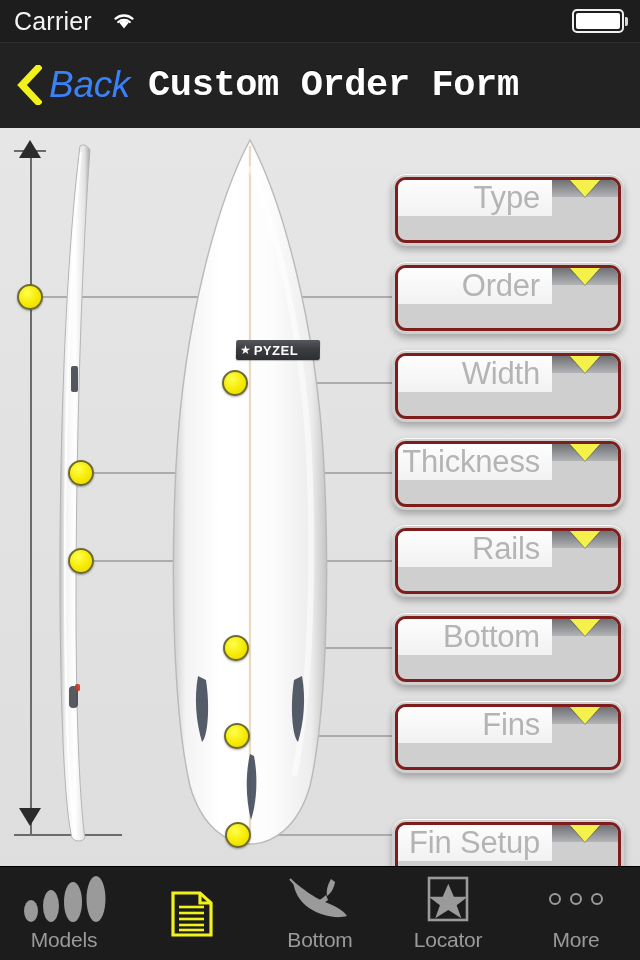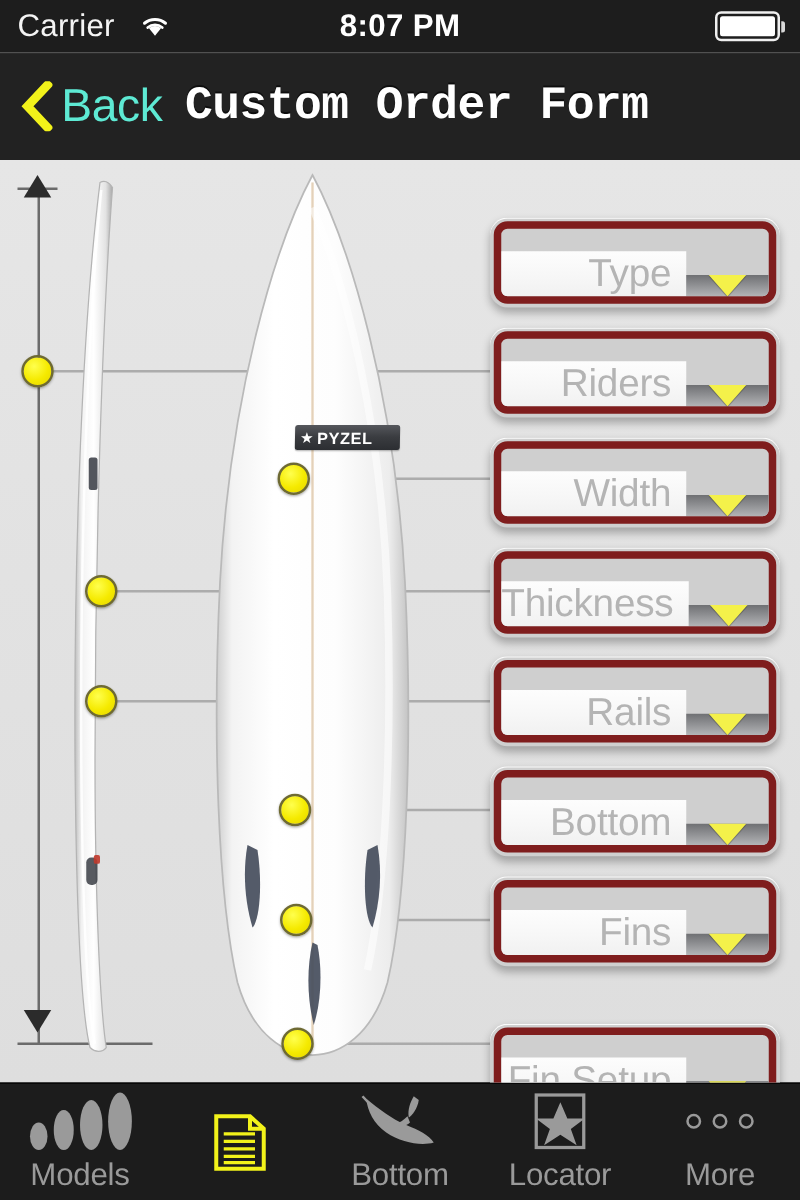--- a/index.html
+++ b/index.html
@@ -38,22 +38,23 @@
     background:#222222;
     display:flex; align-items:center;
     box-shadow:0 1px 0 rgba(255,255,255,.06) inset;
   }
   .back-btn{
     display:flex; align-items:center; gap:7px;
     margin-left:16px; cursor:pointer; background:none; border:none;
   }
   .chev{ width:26px; height:40px; display:block; }
   .back-label{
-    color:#5eead4; font-size:37px; letter-spacing:-.3px;
+    color:#3b82f6; font-size:37px; letter-spacing:-.3px;
     font-family:"Liberation Sans", sans-serif;
+    font-style:italic;
   }
   .nav-title{
     color:#ffffff; font-size:37px; font-weight:bold; letter-spacing:-.4px;
     margin-left:18px;
     text-shadow:0 -1px 0 rgba(0,0,0,.6);
     font-family:Liberation Mono, monospace;
   }
 
   
   .content{
@@ -114,22 +115,22 @@
   .dd{
     position:absolute; right:16px; width:232px; height:72px;
     border-radius:14px;
     background:#cfcfcf;
     padding:3px;
     box-shadow:0 4px 7px rgba(0,0,0,.28), 0 1px 0 rgba(255,255,255,.9) inset;
     z-index:7; cursor:pointer;
   }
   .dd-inner{
     width:100%; height:100%; border-radius:11px; overflow:hidden;
-    display:flex; align-items:flex-end;
-    border:6px solid #7f1d1d;
+    display:flex; align-items:flex-start;
+    border:3px solid #7f1d1d;
   }
   .dd-text{
     flex:1; display:flex; align-items:center; justify-content:flex-end;
     padding-right:12px;
     background:linear-gradient(180deg,#fdfdfd 0%, #f7f7f7 55%, #f1f1f1 100%);
     color:#b4b4b4; font-size:31px; letter-spacing:-.2px;
     white-space:nowrap;
   }
   .dd-arrowbox{
     width:66px;
@@ -150,40 +151,39 @@
     background:#1c1c1c;
     display:flex; align-items:center;
     border-top:1px solid #000;
   }
   .tab{
     flex:1; height:100%;
     display:flex; flex-direction:column; align-items:center; justify-content:center;
     gap:5px; cursor:pointer;
   }
   .tab-icon{ height:48px; display:flex; align-items:flex-end; justify-content:center; }
-  .tab-label{ font-size:25px; color:#9a9a9a; letter-spacing:-.2px;text-align:center; }
+  .tab-label{ font-size:21px; color:#9a9a9a; letter-spacing:-.2px;text-align:center; }
   .tab.active .tab-label{ color:#f2f21a; }
   .dots{ display:flex; gap:9px; align-items:center; height:48px; }
   .dot{ width:12px;height:12px;border-radius:50%;border:2px solid #9a9a9a; }
 </style>
 </head>
 <body>
 
 <div class="statusbar">
   <div class="sb-left">
     <span class="sb-carrier">Carrier</span>
     <span class="wifi">
       <svg width="24" height="18" viewBox="0 0 24 18">
         <path d="M12 16.5 L7.2 10.6 a7.6 7.6 0 0 1 9.6 0 Z" fill="#ffffff"></path>
         <path d="M3.6 6.6 a13 13 0 0 1 16.8 0" stroke="#ffffff" stroke-width="2.4" fill="none" stroke-linecap="round"></path>
         <path d="M6.2 10.0 a9 9 0 0 1 11.6 0" stroke="#ffffff" stroke-width="2.2" fill="none" stroke-linecap="round"></path>
       </svg>
     </span>
   </div>
-  <div class="sb-time">8:07 PM</div>
   <div class="sb-batt">
     <div class="batt-body">
         <div class="batt-fill"></div>
       </div>
     <div class="batt-cap"></div>
   </div>
 </div>
 
 <div class="navbar">
   <button class="back-btn">
@@ -286,21 +286,21 @@
     <div class="dd-inner">
       <div class="dd-text">Type</div>
       <div class="dd-arrowbox">
           <div class="tri"></div>
         </div>
     </div>
   </div>
 
   <div class="dd" style="top:134px;">
     <div class="dd-inner">
-      <div class="dd-text">Riders</div>
+      <div class="dd-text">Order</div>
       <div class="dd-arrowbox">
           <div class="tri"></div>
         </div>
     </div>
   </div>
 
   <div class="dd" style="top:222px;">
     <div class="dd-inner">
       <div class="dd-text">Width</div>
       <div class="dd-arrowbox">

